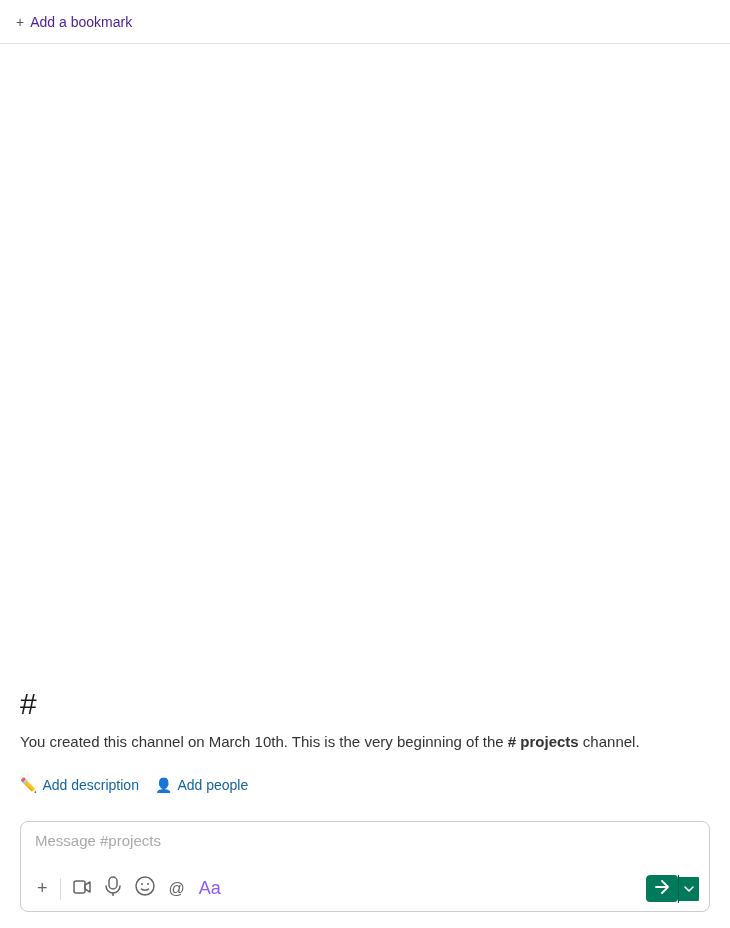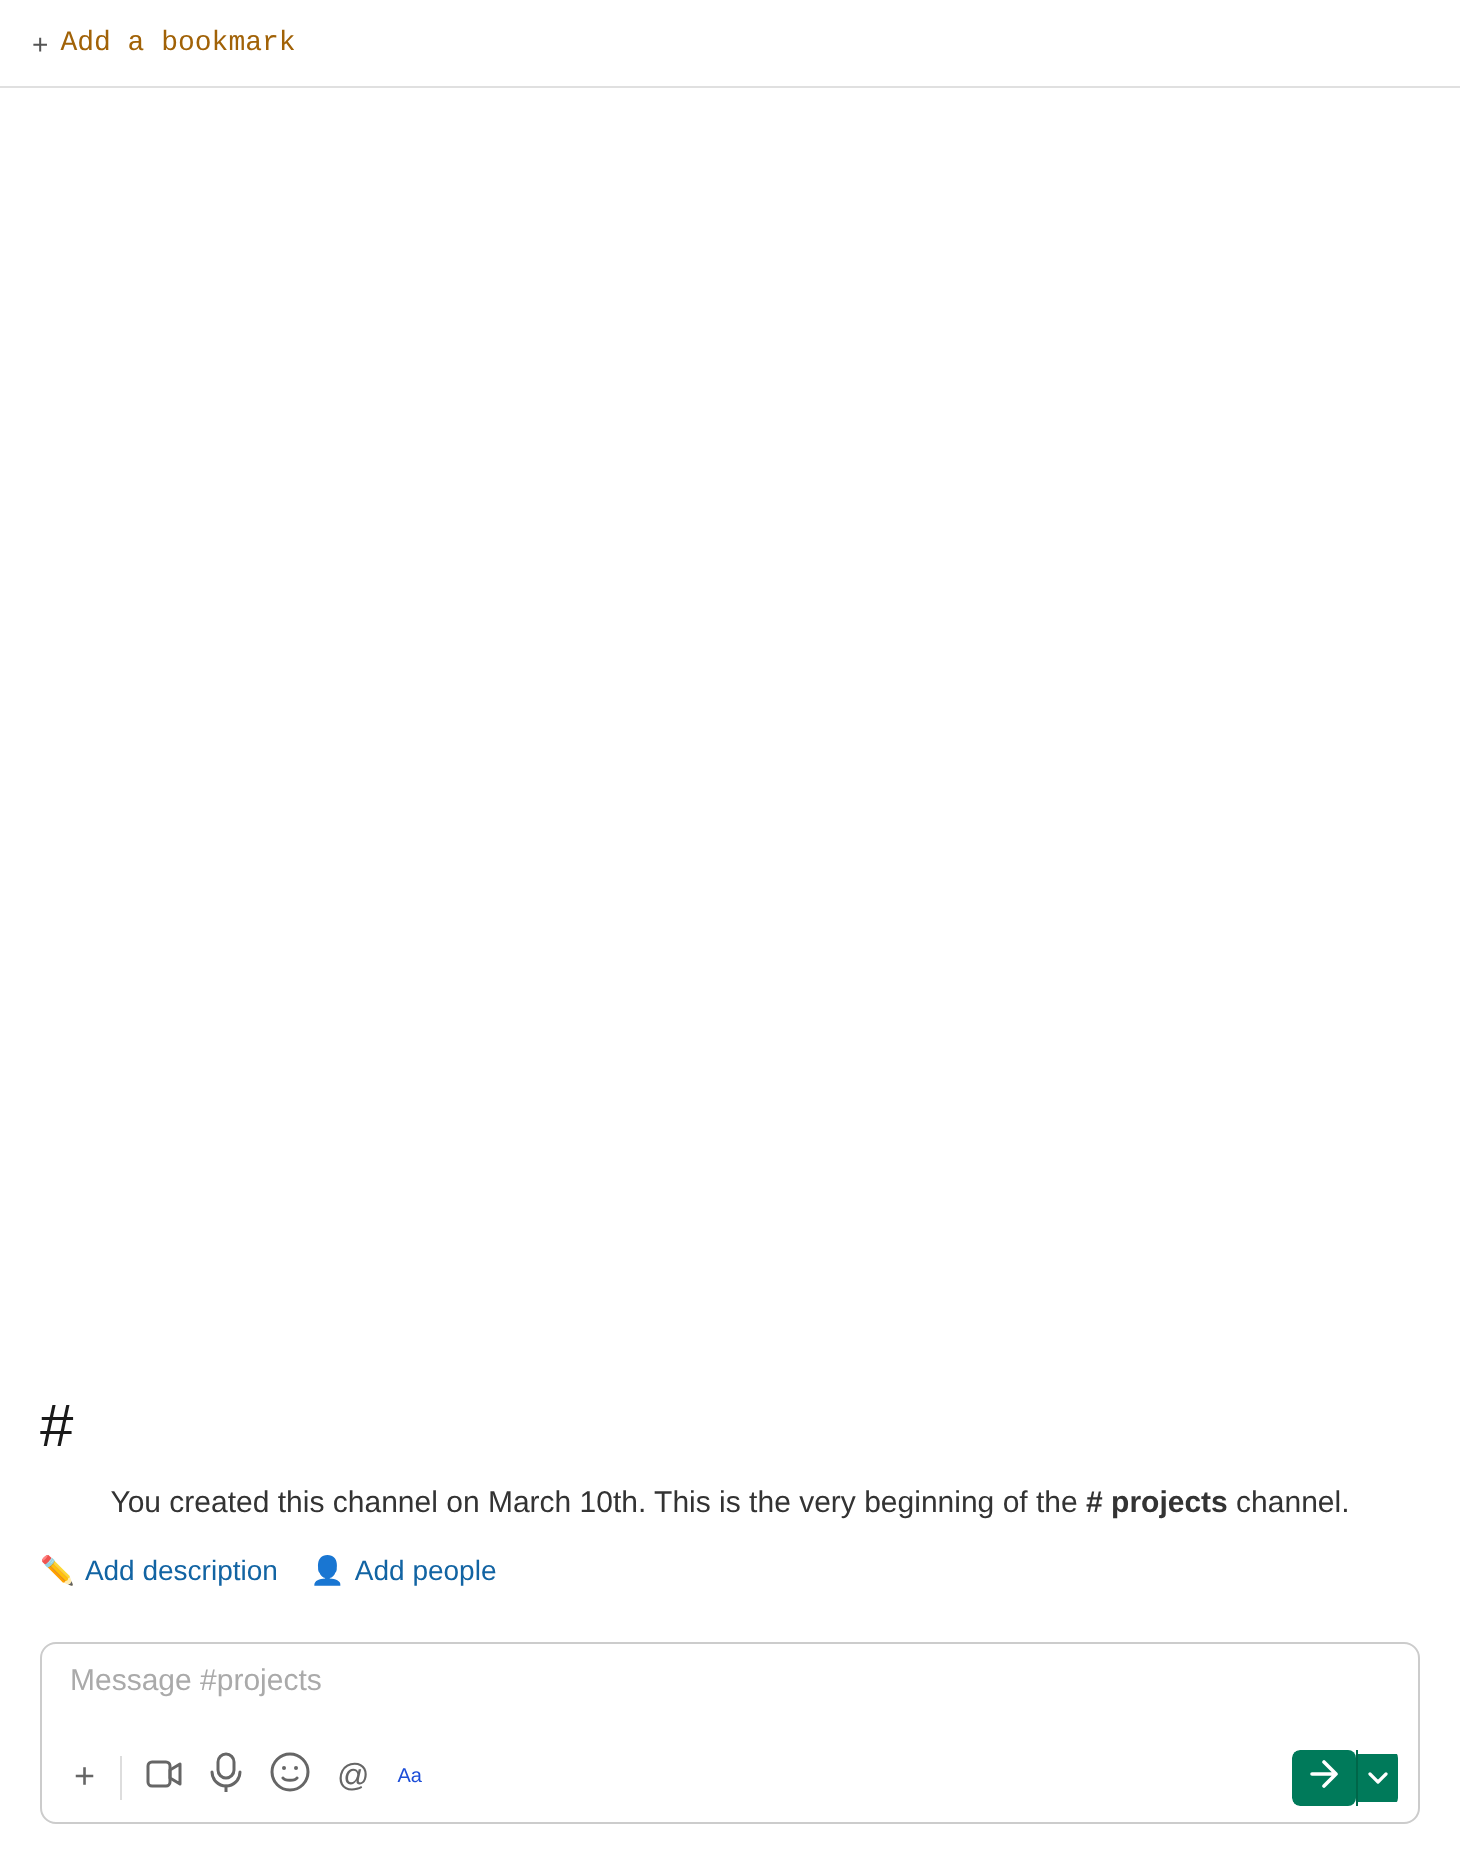--- a/index.html
+++ b/index.html
@@ -27,22 +27,21 @@
     }
 
     .bookmark-bar-icon {
       font-size: 14px;
       color: #555;
       margin-right: 6px;
     }
 
     .bookmark-bar-label {
       font-size: 14px;
-      color: #a16207;
-      font-family: Liberation Mono, monospace;
+      color: #4c1d95;
     }
 
     .main-content {
       flex: 1;
       display: flex;
       flex-direction: column;
       justify-content: flex-end;
       padding: 0 20px 16px 20px;
       overflow: hidden;
     }
@@ -67,22 +66,21 @@
 
     .channel-hash {
       font-weight: 400;
       color: #1a1a1a;
     }
 
     .channel-description-text {
       font-size: 15px;
       color: #333;
       line-height: 1.5;
-      margin-bottom: 14px;
-      text-align: center;
+      margin-bottom: 24px;
     }
 
     .channel-description-text strong {
       font-weight: 700;
     }
 
     .channel-actions {
       display: flex;
       align-items: center;
       gap: 16px;
@@ -269,21 +267,21 @@
             <circle cx="7" cy="8" r="1" fill="#666"></circle>
             <circle cx="13" cy="8" r="1" fill="#666"></circle>
             <path d="M6.5 13c1 1.5 6 1.5 7 0" stroke="#666" stroke-width="1.5" stroke-linecap="round"></path>
           </svg>
         </span>
       </button>
       <button class="toolbar-btn">
         <span style="font-size:16px;color:#666;">@</span>
       </button>
       <button class="toolbar-btn">
-        <span style="font-size:10px;color:#1d4ed8;font-weight:500;">Aa</span>
+        <span style="font-size:18px;color:#8b5cf6;font-weight:500;">Aa</span>
       </button>
 
       <div class="toolbar-spacer"></div>
 
       <div class="send-group">
         <button class="send-btn">
           <span>
             <svg width="14" height="14" viewBox="0 0 14 14" fill="none">
               <path d="M1 7h12M7 1l6 6-6 6" stroke="white" stroke-width="1.8" stroke-linecap="round" stroke-linejoin="round"></path>
             </svg>

